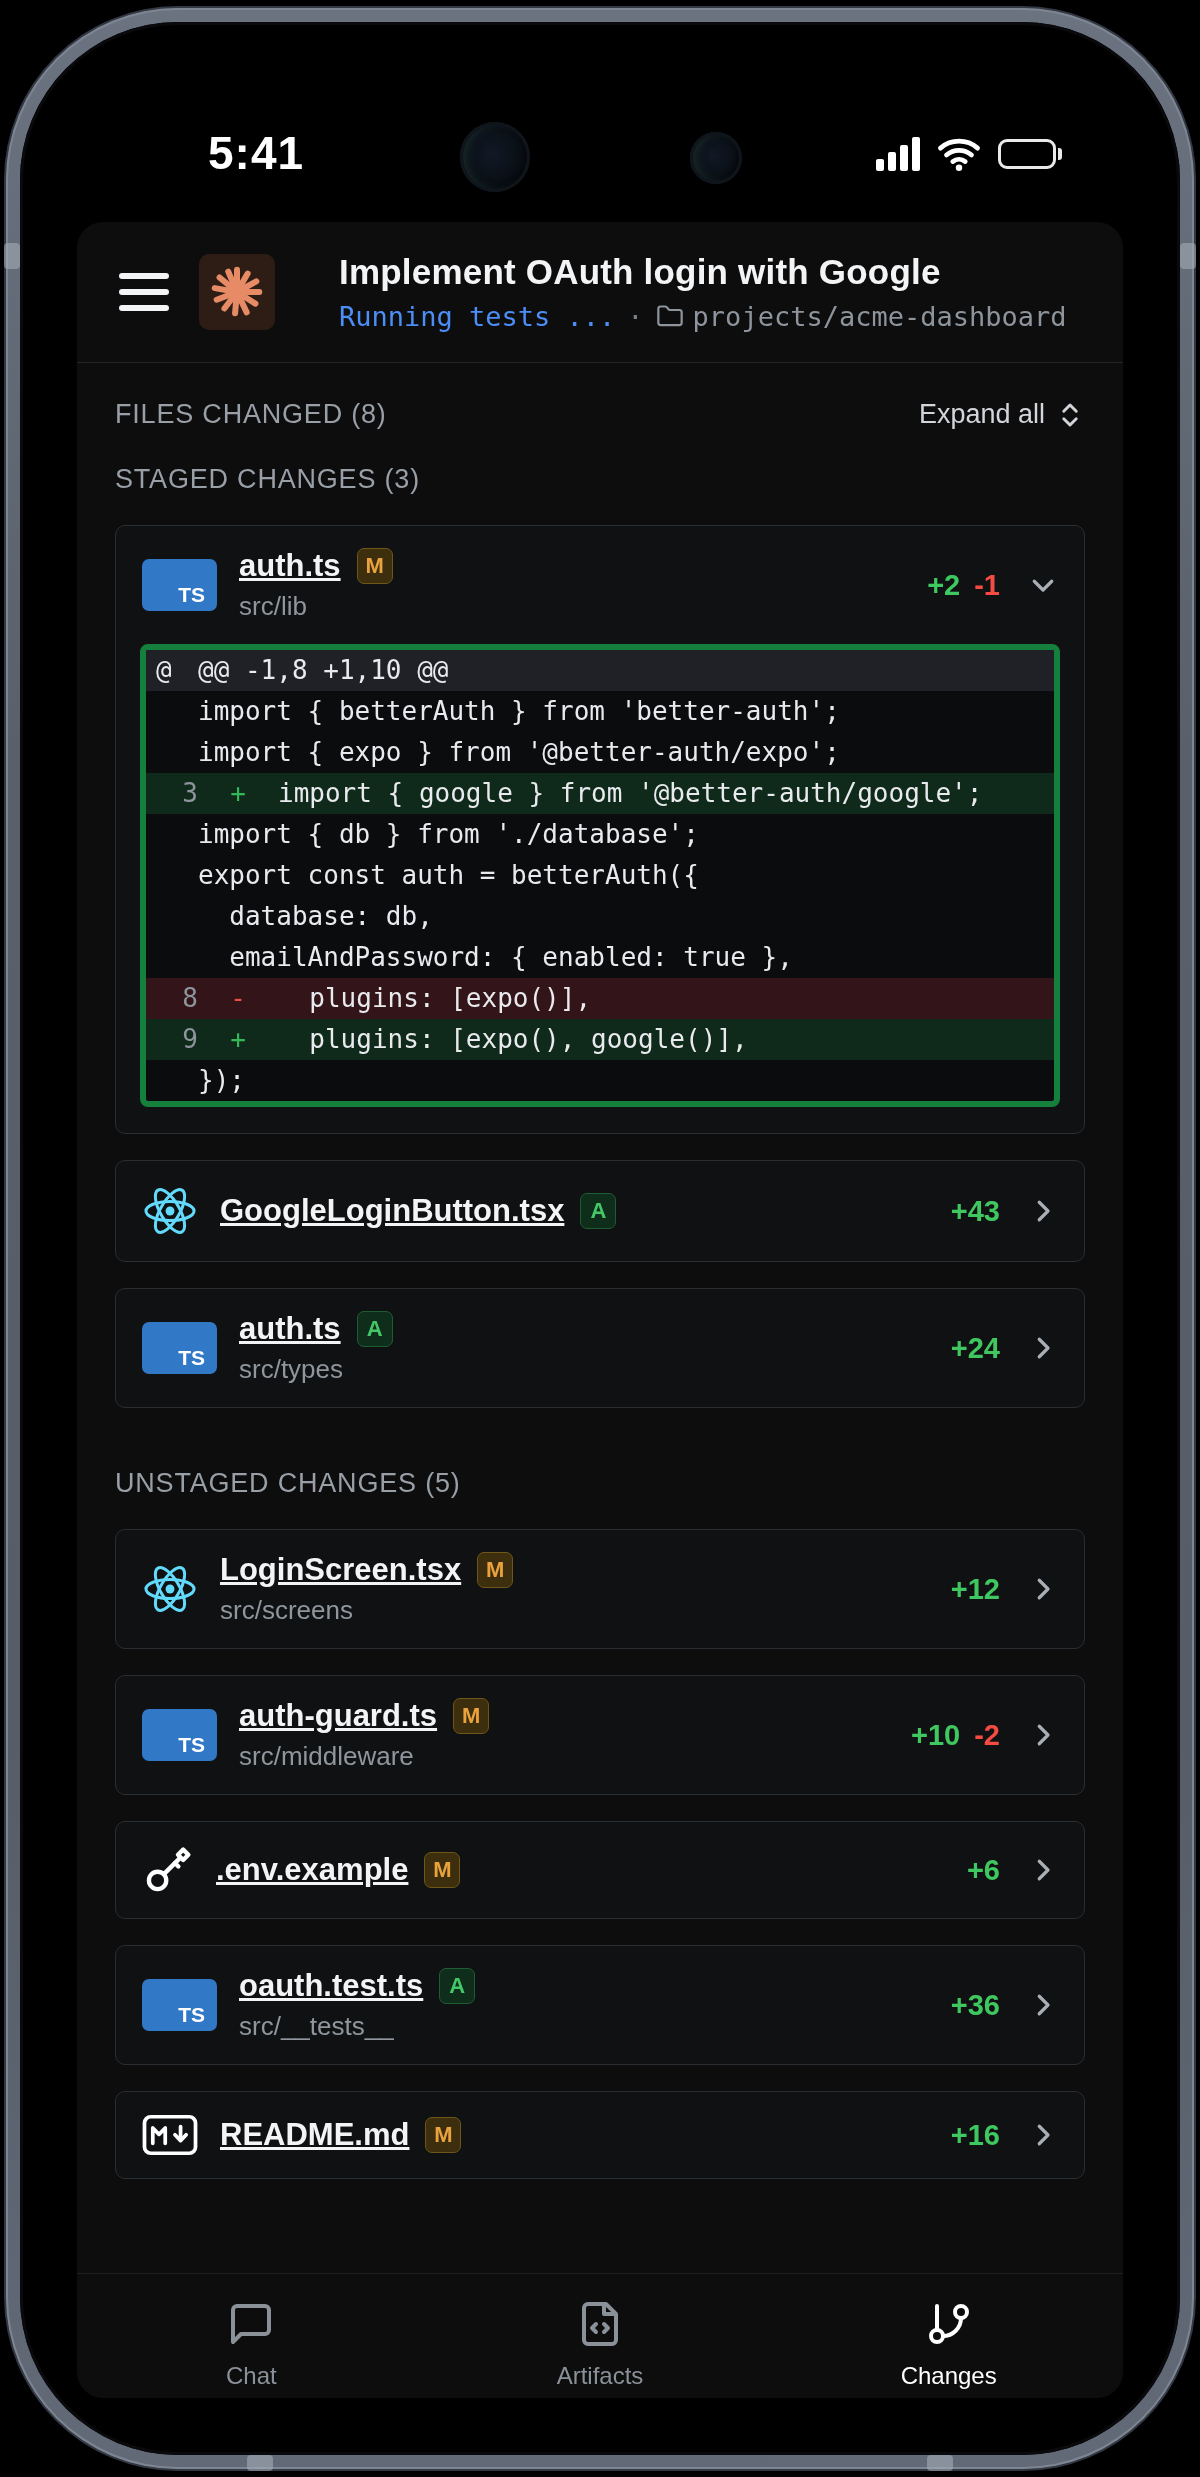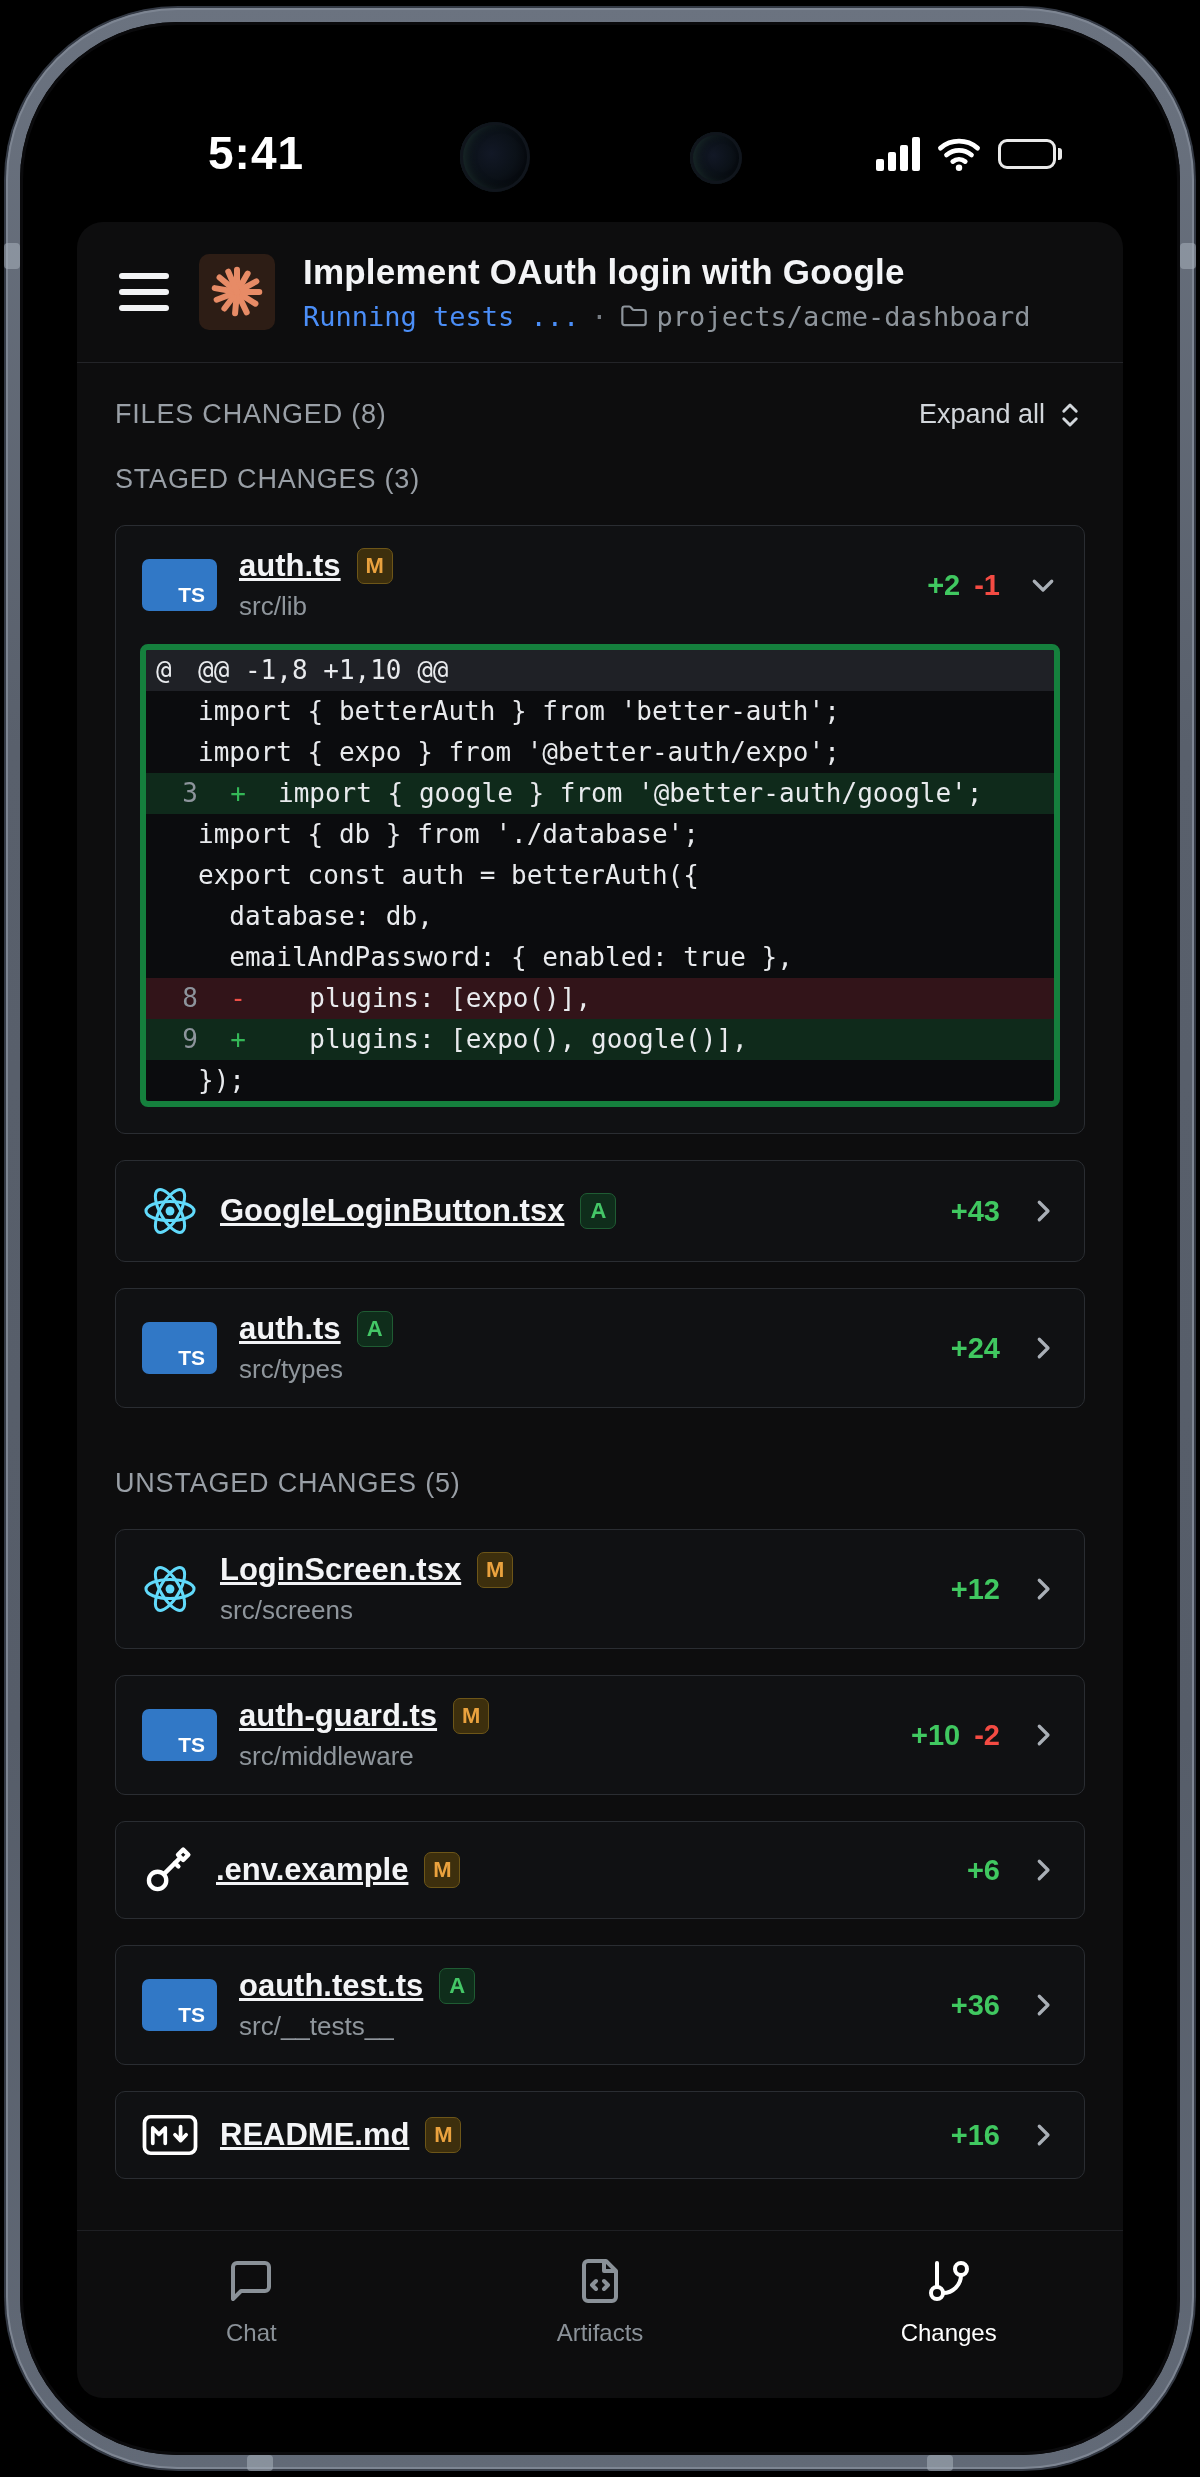--- a/index.html
+++ b/index.html
@@ -31,21 +31,21 @@
   
   .app { position:absolute; left:57px; right:57px; top:200px; bottom:57px;
          background:#0d0d0e; border-radius:26px; display:flex; flex-direction:column; overflow:hidden; }
 
   .app-header { display:flex; align-items:center; gap:28px; padding:30px 38px 30px 40px;
                 border-bottom:1px solid #232428; }
   .menu-btn { display:flex; flex-direction:column; gap:10px; padding:6px 2px; cursor:pointer; }
   .menu-btn i { display:block; width:50px; height:6px; background:#f2f3f5; border-radius:3px; }
   .logo { width:76px; height:76px; border-radius:10px; background:#2d1d15; display:flex;
           align-items:center; justify-content:center; flex:0 0 auto; }
-  .htext { display:flex; flex-direction:column; gap:9px; min-width:0; }
+  .htext { display:flex; flex-direction:column; gap:9px; min-width:0;margin-left:36px; }
   .htitle { color:#f3f4f6; font-size:35px; font-weight:600; letter-spacing:.2px; white-space:nowrap; }
   .hsub { display:flex; align-items:center; gap:12px; font-size:27px; }
   .hstatus { color:#4b8ef7; }
   .hdot { color:#777d84; }
   .hproj { color:#8d949b; display:flex; align-items:center; gap:9px; }
 
   
   .content { flex:1; padding:36px 38px 0; overflow:hidden; }
   .sect-row { display:flex; align-items:center; justify-content:space-between; margin-bottom:34px; }
   .sect-label { color:#999fa6; font-size:27px; font-weight:500; letter-spacing:.8px; }
@@ -83,21 +83,21 @@
   .drow.hunk .ln { text-align:left; color:#e8eaed; }
   .drow .sg { display:inline-block; width:80px; text-align:center; white-space:pre; }
   .drow.ctx .sg, .drow.hunk .sg { width:0; }
   .drow.hunk { background:#1f2126; }
   .drow.add { background:#0f2a1b; }
   .drow.del { background:#321419; }
   .drow.add .sg { color:#34b757; }
   .drow.del .sg { color:#ef4f47; }
 
   
-  .tabbar { border-top:1px solid #1e1f23; height:168px; display:flex; align-items:flex-start; padding-top:26px; }
+  .tabbar { border-top:1px solid #1e1f23; height:125px; display:flex; align-items:flex-start; padding-top:26px; }
   .tab { flex:1; display:flex; flex-direction:column; align-items:center; gap:14px; cursor:pointer; }
   .tab .tlabel { font-size:24px; color:#8a9198; }
   .tab.active .tlabel { color:#fff; }
 </style>
 </head>
 <body>
 
 <div class="phone">
   <span class="band" style="left:-2px;top:235px;width:16px;height:26px;"></span>
   <span class="band" style="right:-2px;top:235px;width:16px;height:26px;"></span>

